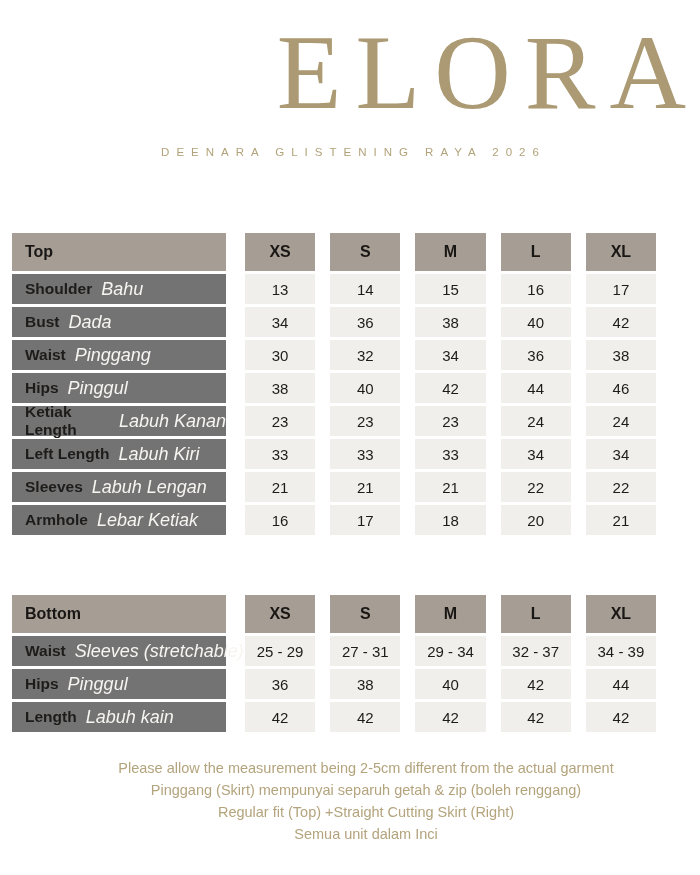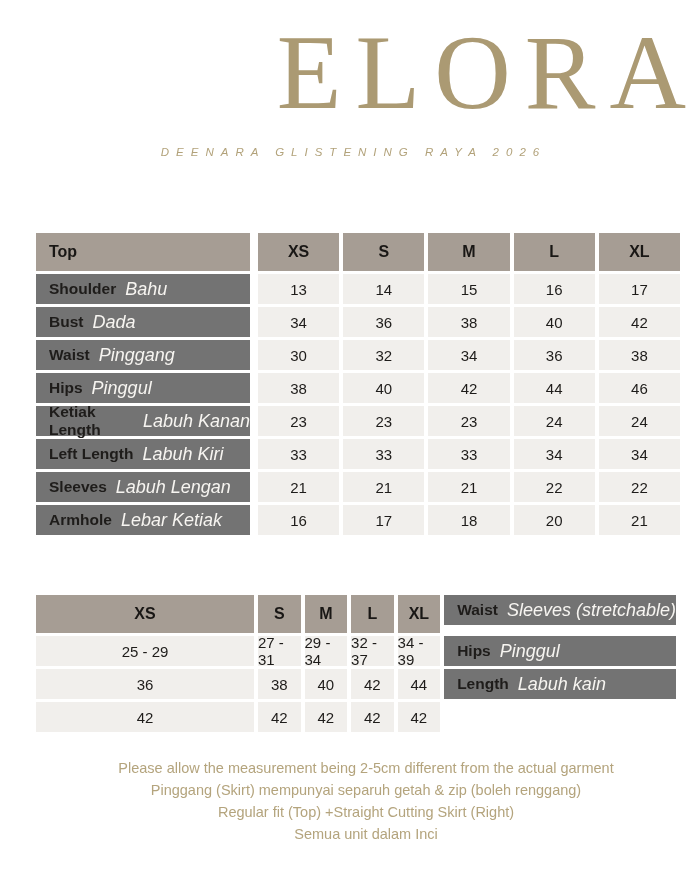--- a/index.html
+++ b/index.html
@@ -14,29 +14,28 @@
     font-weight:400;
     font-size:106px; line-height:1.08;
     letter-spacing:14px; text-indent:14px;
     color:#ab9a73;
   }
   .brand-subtitle{
     position:absolute; top:146px; left:0; right:0;
     text-align:center;
     font-size:11.5px; letter-spacing:7px; text-indent:7px;
     color:#b2a27a;
-    font-style:italic;
   }
 
   
   .size-table{
-    position:absolute; left:36px; width:644px;
+    position:absolute; left:12px; width:644px;
     display:grid;
     grid-template-columns:218px repeat(5,1fr);
-    gap:3px 4px;
+    gap:3px 15px;
   }
   #table-top{ top:233px; }
   #table-bottom{ top:595px; }
 
   .cell{
     height:30px;
     display:flex; align-items:center; justify-content:center;
     background:#f1efec;
     color:#1e1c1a;
     font-size:15px;
@@ -157,20 +156,21 @@
       <div class="sub">Lebar Ketiak</div>
     </div>
     <div class="cell">16</div>
     <div class="cell">17</div>
     <div class="cell">18</div>
     <div class="cell">20</div>
     <div class="cell">21</div>
   </div>
 
 <div id="table-bottom" class="size-table">
+    <div class="cell head label-col">Bottom</div>
     <div class="cell head">XS</div>
     <div class="cell head">S</div>
     <div class="cell head">M</div>
     <div class="cell head">L</div>
     <div class="cell head">XL</div>
     <div class="cell label label-col">
       <div class="main">Waist</div>
       <div class="sub">Sleeves (stretchable)</div>
     </div>
     <div class="cell">25 - 29</div>

